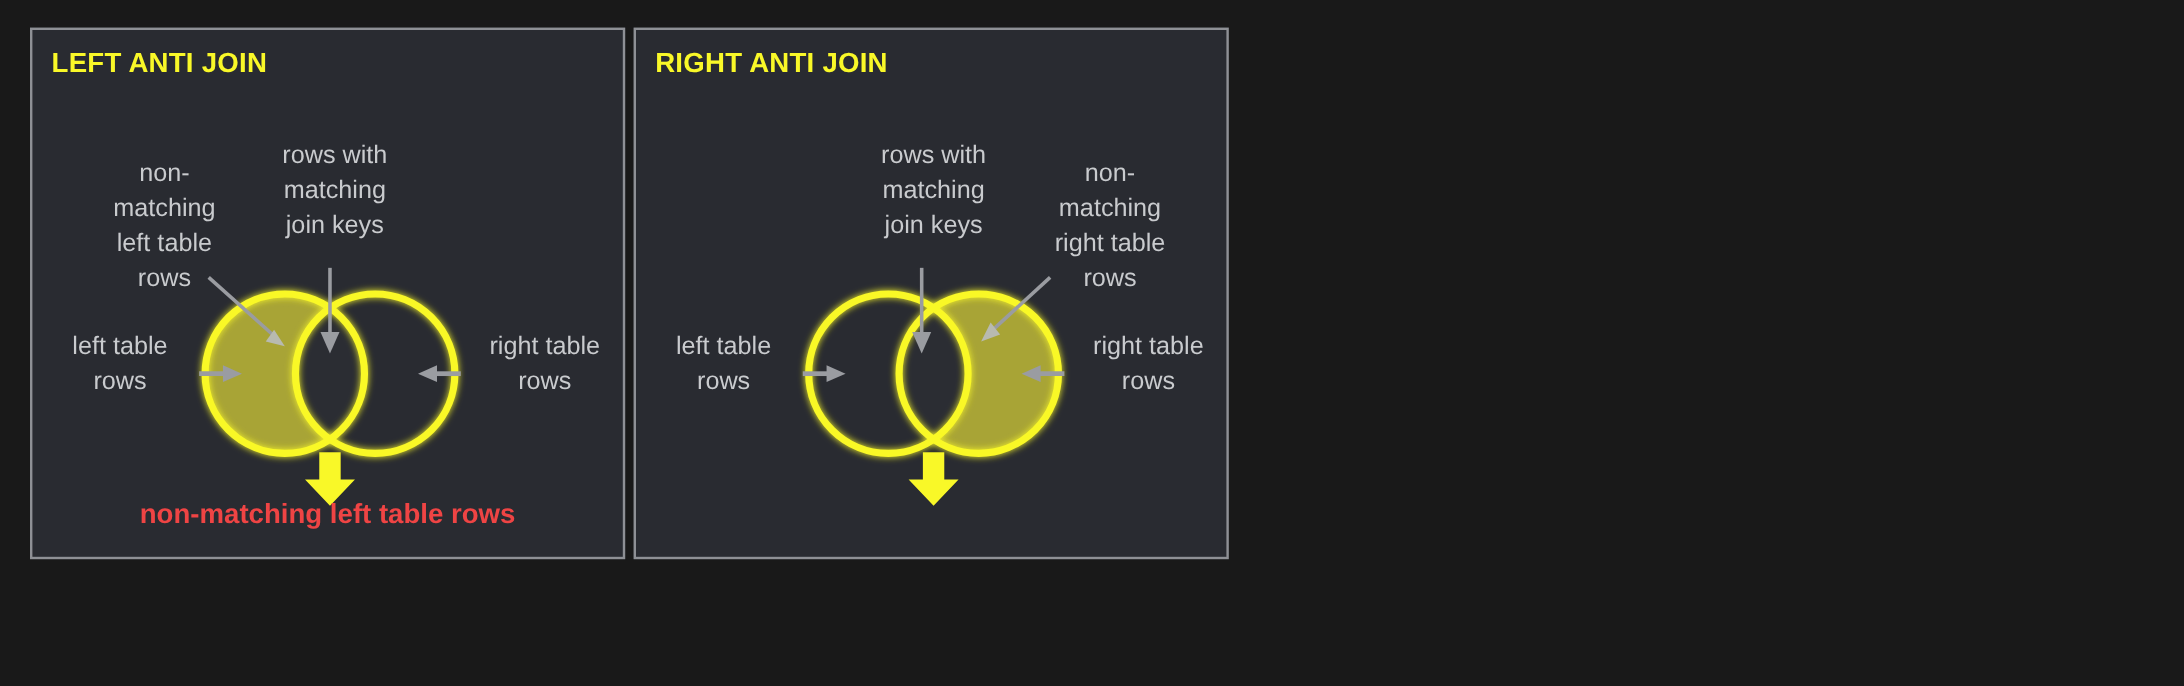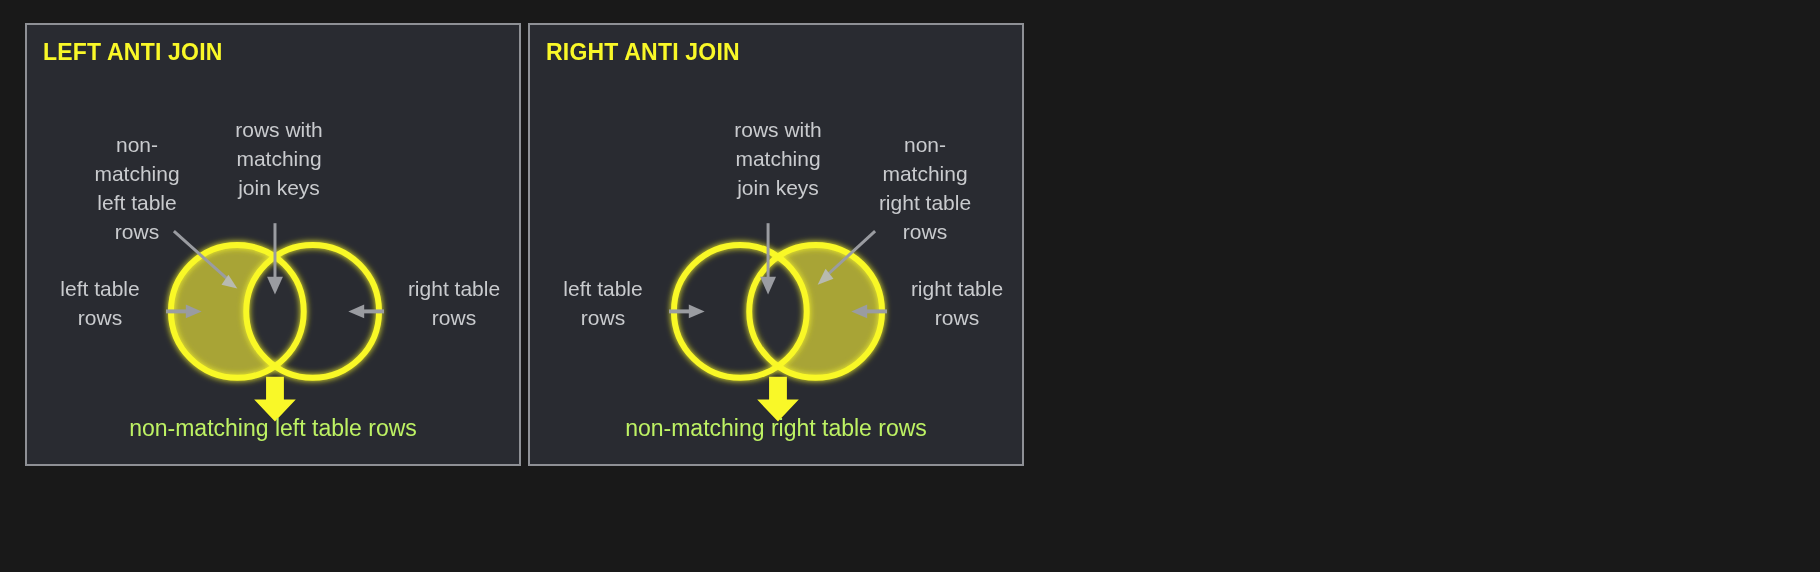--- a/index.html
+++ b/index.html
@@ -59,22 +59,22 @@
     white-space: pre-line;
   }
 
   .caption {
     position: absolute;
     left: 0;
     right: 0;
     bottom: 22px;
     text-align: center;
     font-size: 23px;
-    font-weight: normal;
-    color: #bef264;
+    font-weight: bold;
+    color: #ef4444;
   }
 
   svg { display: block; }
 </style>
 </head>
 <body>
 
 <div id="root">
 
   <div class="panel" id="panel-left">
@@ -214,16 +214,15 @@
 matching
 right table
 rows</div>
 
     <div class="note" style="left:8px; top:249px; width:130px;">left table
 rows</div>
 
     <div class="note" style="left:362px; top:249px; width:130px;">right table
 rows</div>
 
-    <div class="caption">non-matching right table rows</div>
   </div>
 
 </div>
 
 </body></html>

